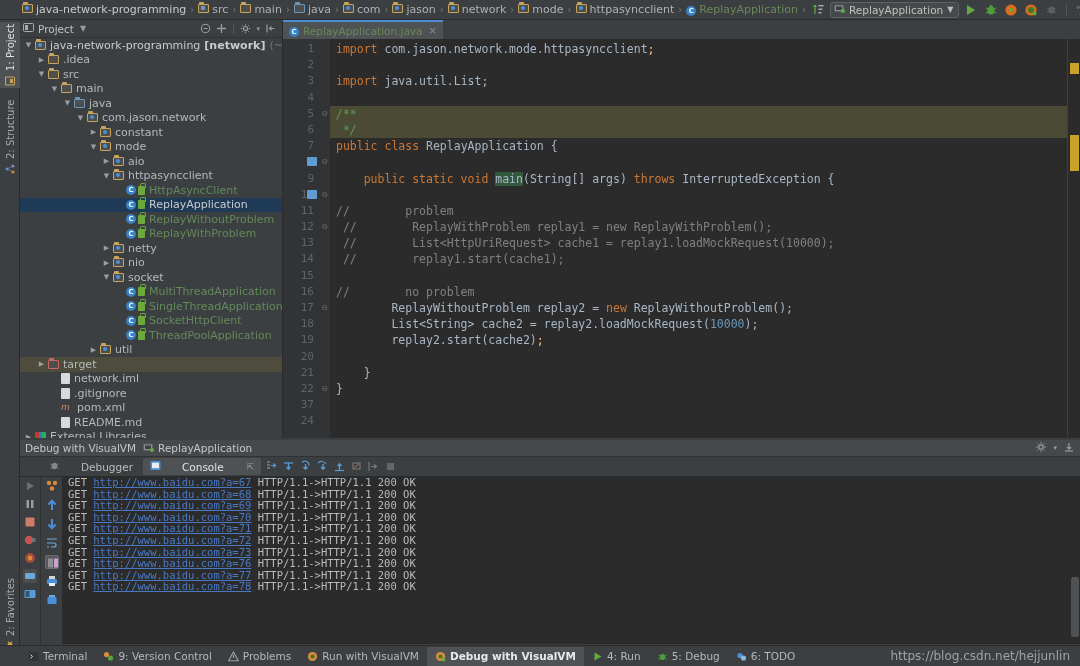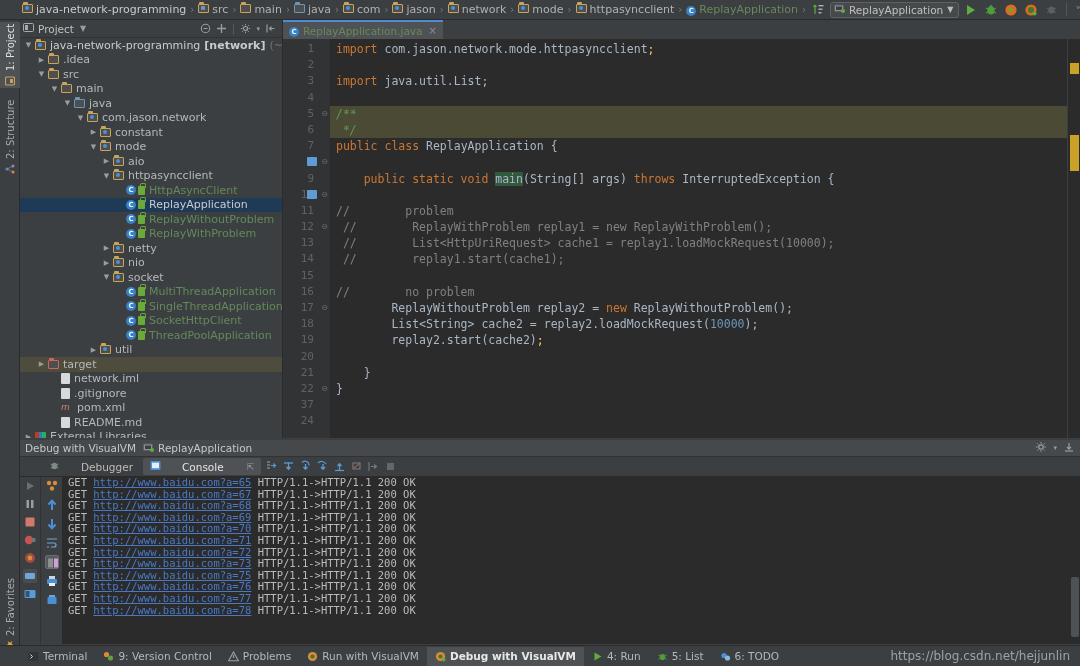--- a/index.html
+++ b/index.html
@@ -911,29 +911,27 @@
           <svg width="14" height="14" viewBox="0 0 14 14">
               <rect x="2.5" y="4" width="9" height="7" rx="1" fill="#4a90d9"></rect>
               <rect x="4" y="2" width="6" height="2" fill="#6fa8d6"></rect>
             </svg>
         </div>
       </div>
       <div class="console" id="console">
         <div class="console-scroll">
           <div class="console-thumb" style="top:100px;height:60px;"></div>
         </div>
-      <div class="coline"><span>GET </span><span class="co-url">http://www.baidu.com?a=65</span><span> HTTP/1.1-&gt;HTTP/1.1 200 OK</span></div>
           <div class="coline"><span>GET </span><span class="co-url">http://www.baidu.com?a=67</span><span> HTTP/1.1-&gt;HTTP/1.1 200 OK</span></div>
           <div class="coline"><span>GET </span><span class="co-url">http://www.baidu.com?a=68</span><span> HTTP/1.1-&gt;HTTP/1.1 200 OK</span></div>
           <div class="coline"><span>GET </span><span class="co-url">http://www.baidu.com?a=69</span><span> HTTP/1.1-&gt;HTTP/1.1 200 OK</span></div>
           <div class="coline"><span>GET </span><span class="co-url">http://www.baidu.com?a=70</span><span> HTTP/1.1-&gt;HTTP/1.1 200 OK</span></div>
           <div class="coline"><span>GET </span><span class="co-url">http://www.baidu.com?a=71</span><span> HTTP/1.1-&gt;HTTP/1.1 200 OK</span></div>
           <div class="coline"><span>GET </span><span class="co-url">http://www.baidu.com?a=72</span><span> HTTP/1.1-&gt;HTTP/1.1 200 OK</span></div>
           <div class="coline"><span>GET </span><span class="co-url">http://www.baidu.com?a=73</span><span> HTTP/1.1-&gt;HTTP/1.1 200 OK</span></div>
-          <div class="coline"><span>GET </span><span class="co-url">http://www.baidu.com?a=75</span><span> HTTP/1.1-&gt;HTTP/1.1 200 OK</span></div>
           <div class="coline"><span>GET </span><span class="co-url">http://www.baidu.com?a=76</span><span> HTTP/1.1-&gt;HTTP/1.1 200 OK</span></div>
           <div class="coline"><span>GET </span><span class="co-url">http://www.baidu.com?a=77</span><span> HTTP/1.1-&gt;HTTP/1.1 200 OK</span></div>
           <div class="coline"><span>GET </span><span class="co-url">http://www.baidu.com?a=78</span><span> HTTP/1.1-&gt;HTTP/1.1 200 OK</span></div>
         </div>
     </div>
   </div>
 
   <div class="statusbar">
     <div style="width:20px;"></div>
     <div id="sbitems" style="display:flex;align-items:center;">
@@ -977,21 +975,21 @@
           <span class="sb-ico"><svg width="11" height="11" viewBox="0 0 11 11">
               <path d="M2.5 1.5 L9.5 5.5 L2.5 9.5 Z" fill="#5fad3f"></path>
             </svg></span>
           <span>4: Run</span>
         </div>
         <div class="sb-item">
           <span class="sb-ico"><svg width="11" height="11" viewBox="0 0 11 11">
               <ellipse cx="5.5" cy="6" rx="2.7" ry="3.1" fill="#4f9c3a"></ellipse>
               <path d="M1.4 4 L3 5 M9.6 4 L8 5 M1.4 8.3 L3 7.3 M9.6 8.3 L8 7.3" stroke="#4f9c3a" stroke-width="1"></path>
             </svg></span>
-          <span>5: List</span>
+          <span>5: Debug</span>
         </div>
         <div class="sb-item">
           <span class="sb-ico"><svg width="11" height="11" viewBox="0 0 11 11">
               <circle cx="4" cy="4.5" r="2.6" fill="#4a90d9"></circle>
               <circle cx="7.5" cy="7" r="2.6" fill="#8ab9e0"></circle>
             </svg></span>
           <span>6: TODO</span>
         </div>
       </div>
     <div class="watermark">https://blog.csdn.net/hejjunlin</div>

